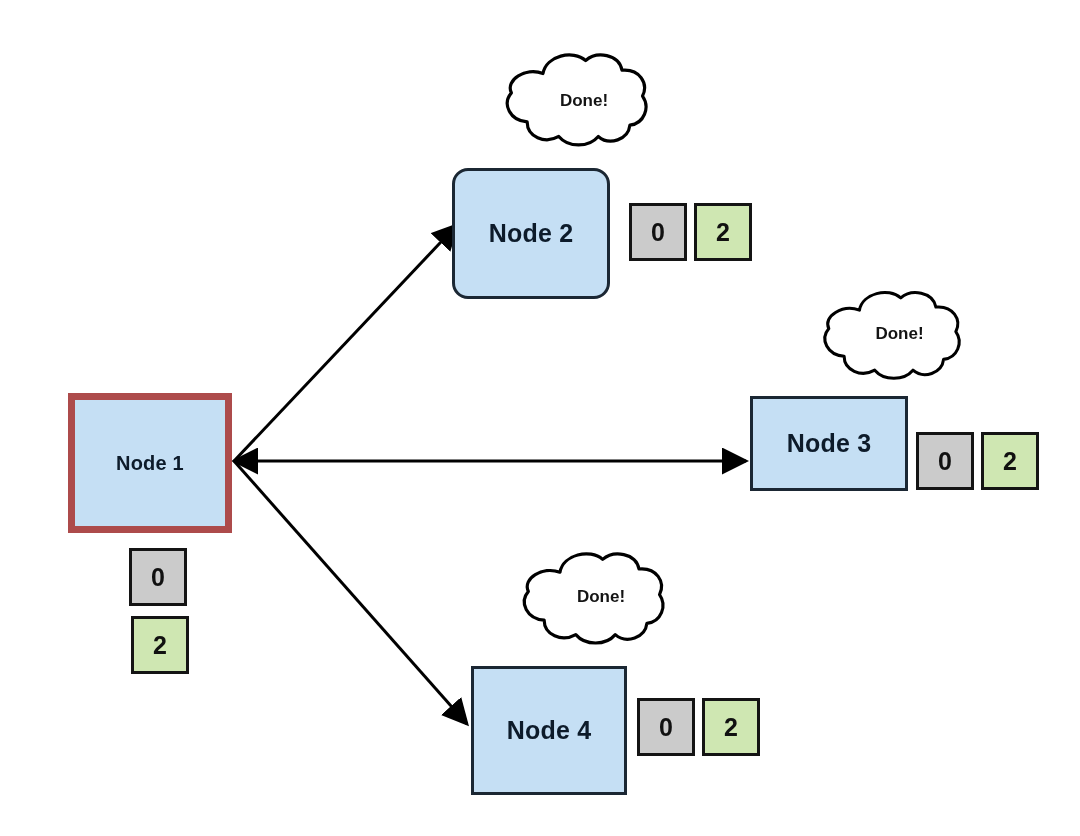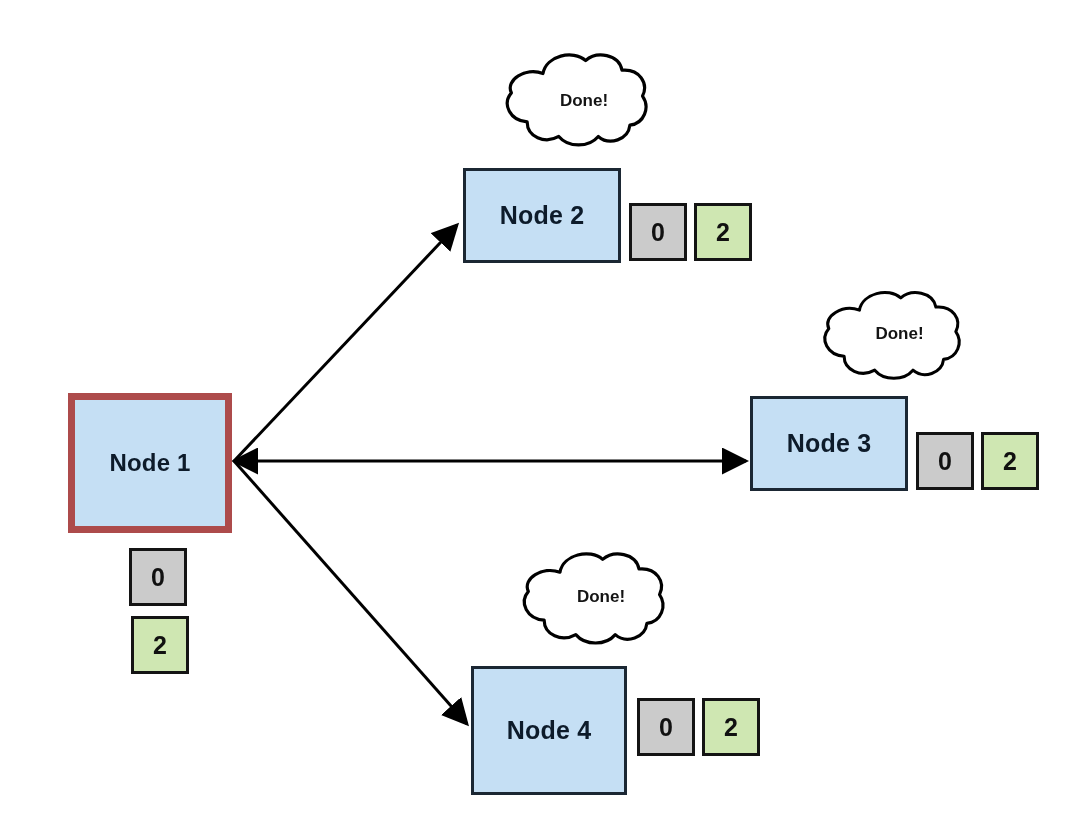--- a/index.html
+++ b/index.html
@@ -35,21 +35,21 @@
     background: #c5dff4;
     border: 3px solid #1b2733;
     color: #0d1b2a;
     font-weight: bold;
     font-size: 25px;
     letter-spacing: 0.2px;
     user-select: none;
   }
   .node.root {
     border: 7px solid #ad4b4b;
-    font-size: 24px;
+    font-size: 20px;
   }
   .badge {
     position: absolute;
     box-sizing: border-box;
     display: flex;
     align-items: center;
     justify-content: center;
     border: 3px solid #141414;
     font-weight: bold;
     font-size: 25px;
@@ -110,21 +110,21 @@
         <span>Node 1</span>
       </div>
       <div class="badge gray" style="left: 129px; top: 548px; width: 58px; height: 58px;">0</div>
       <div class="badge green" style="left: 131px; top: 616px; width: 58px; height: 58px;">2</div>
       <div class="cloud c2" style="left: 494px; top: 46px; width: 158px; height: 105px;">
         <svg width="158" height="105" viewBox="0 0 200 130" preserveAspectRatio="none">
           <path d="M62,34 C66,12 100,4 116,18 C130,6 158,10 162,30 C184,28 196,46 188,62 C198,76 190,96 172,98 C170,116 146,124 132,112 C120,126 94,126 82,112 C64,122 42,112 42,94 C20,92 10,72 22,58 C14,42 40,26 62,34 Z" fill="#ffffff" stroke="#000000" stroke-width="4" stroke-linejoin="round"></path>
         </svg>
         <div class="cloud-label">Done!</div>
       </div>
-      <div class="node" style="left: 463px; top: 168px; width: 158px; height: 95px;">
+      <div class="node" style="left: 452px; top: 168px; width: 158px; height: 131px; border-radius: 16px;">
         <span>Node 2</span>
       </div>
       <div class="badge gray" style="left: 629px; top: 203px; width: 58px; height: 58px;">0</div>
       <div class="badge green" style="left: 694px; top: 203px; width: 58px; height: 58px;">2</div>
       <div class="cloud c3" style="left: 812px; top: 284px; width: 153px; height: 100px;">
         <svg width="153" height="100" viewBox="0 0 200 130" preserveAspectRatio="none">
           <path d="M62,34 C66,12 100,4 116,18 C130,6 158,10 162,30 C184,28 196,46 188,62 C198,76 190,96 172,98 C170,116 146,124 132,112 C120,126 94,126 82,112 C64,122 42,112 42,94 C20,92 10,72 22,58 C14,42 40,26 62,34 Z" fill="#ffffff" stroke="#000000" stroke-width="4" stroke-linejoin="round"></path>
         </svg>
         <div class="cloud-label">Done!</div>
       </div>

